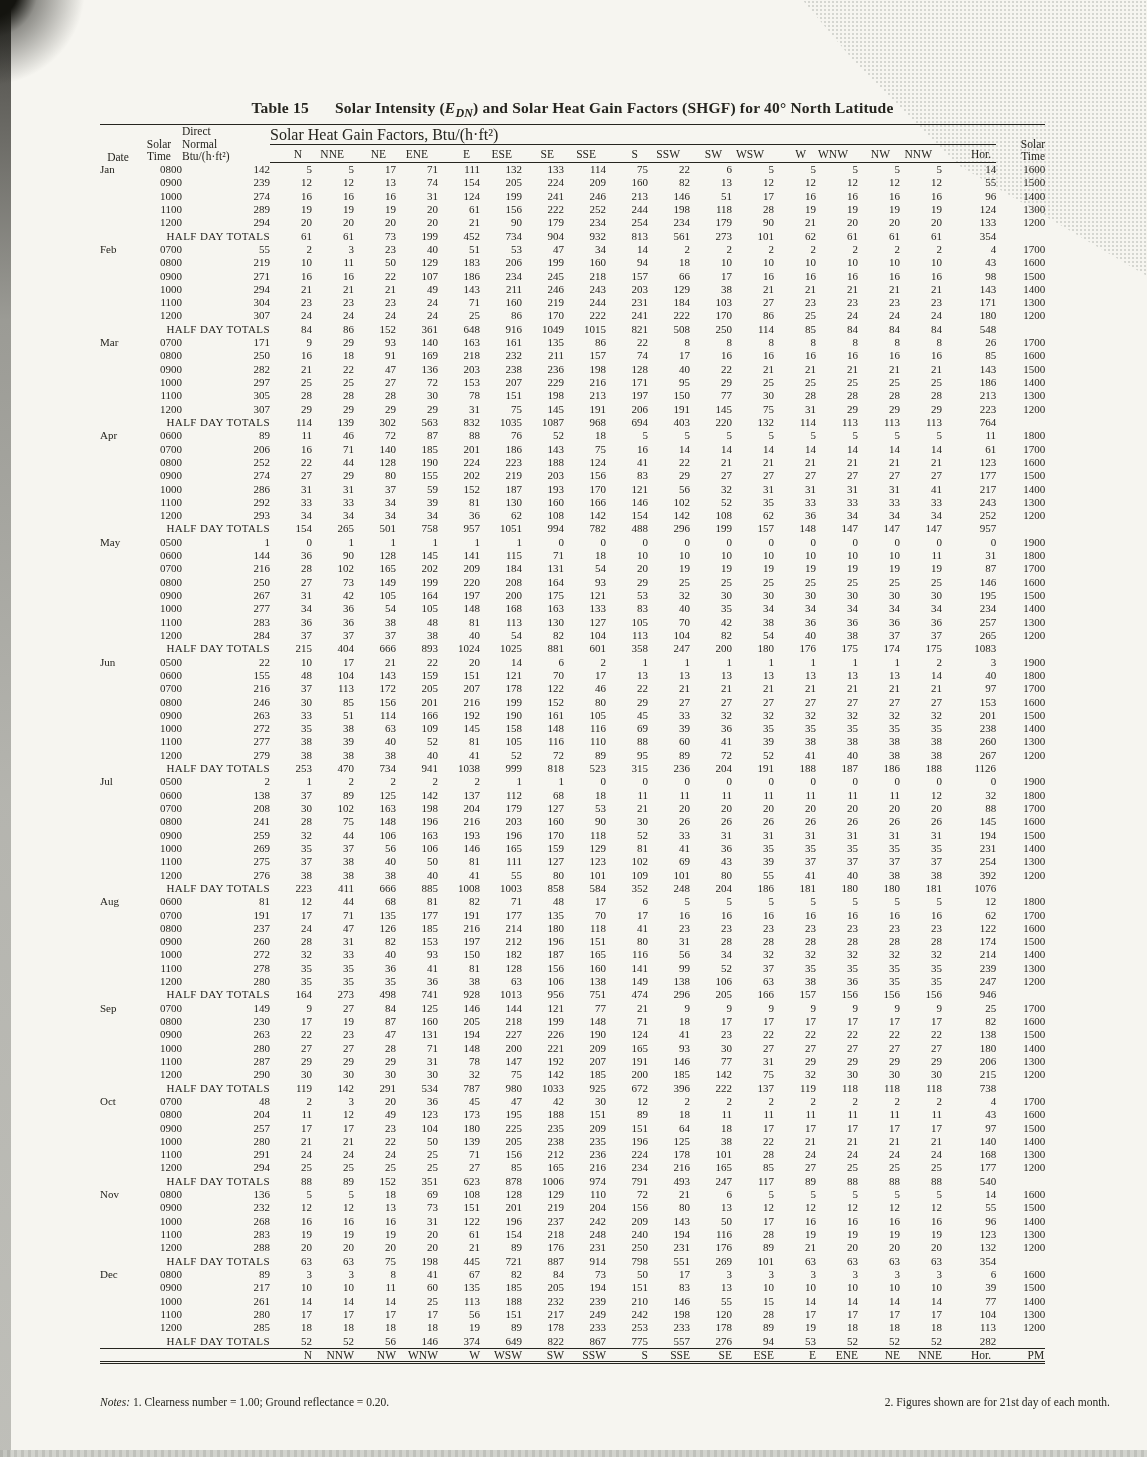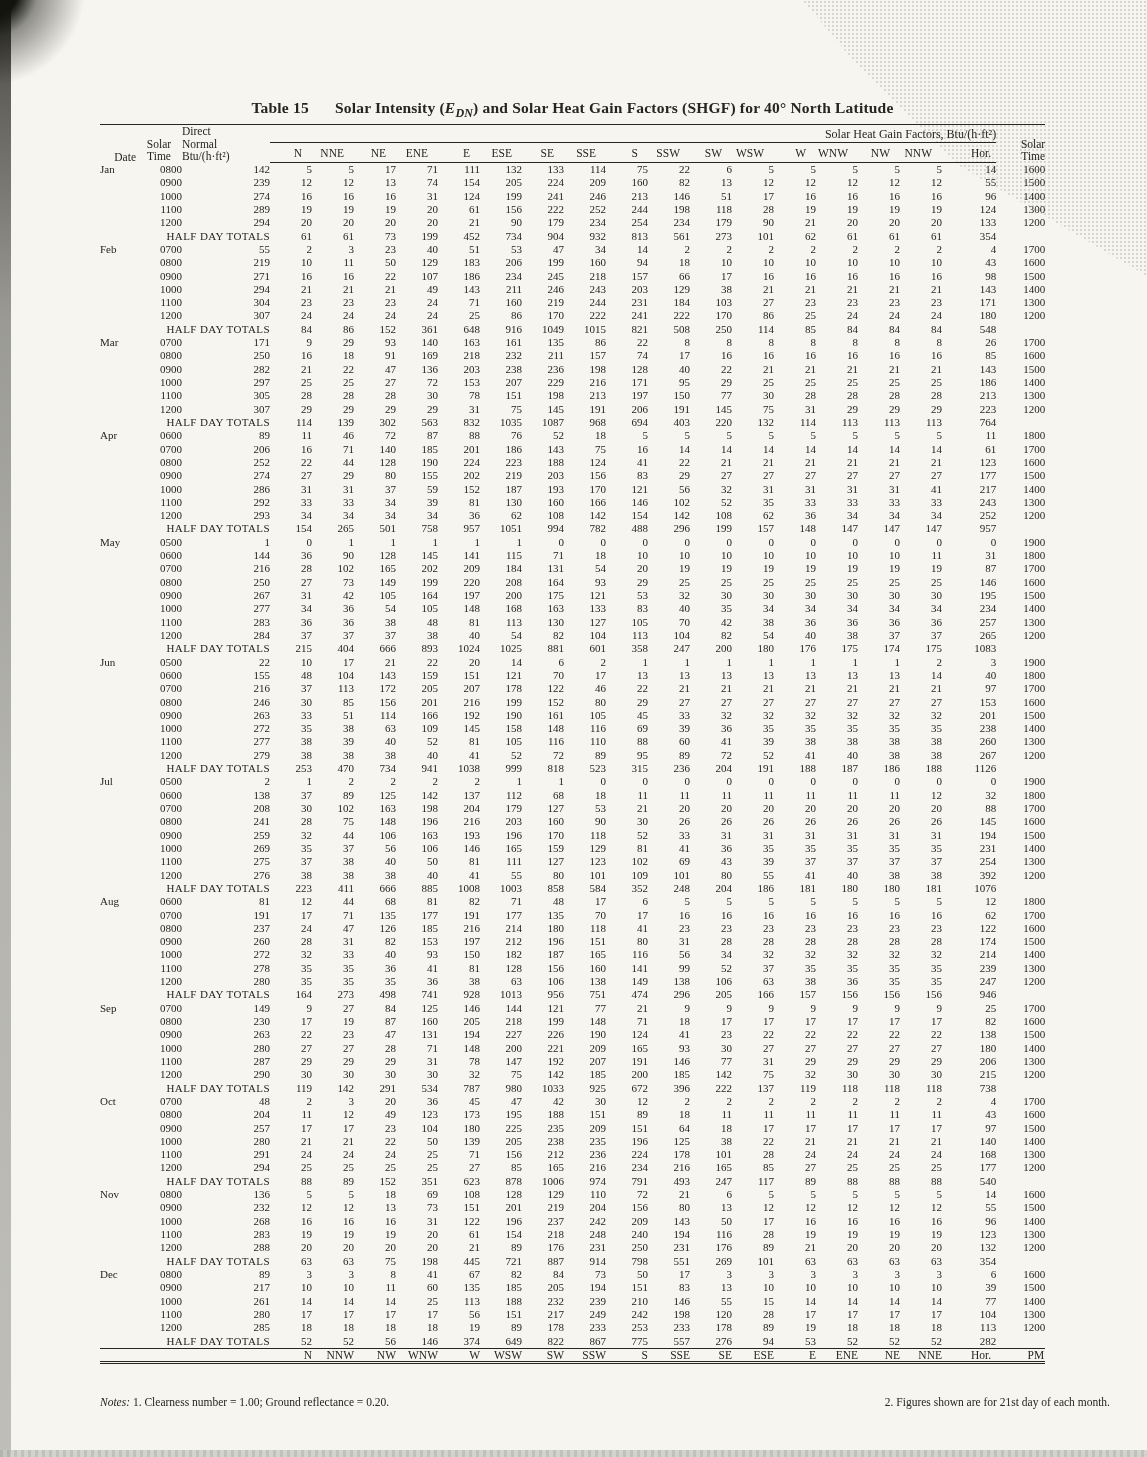--- a/index.html
+++ b/index.html
@@ -45,25 +45,25 @@
   table.shgf{
     position:absolute;left:100px;top:124px;width:945px;
     border-collapse:collapse;table-layout:fixed;
     font-size:11px;
   }
   table.shgf th,table.shgf td{
     padding:0;margin:0;font-weight:normal;white-space:nowrap;overflow:visible;
   }
   thead th{font-weight:bold;font-size:11.5px;}
   thead tr.toprow th{vertical-align:bottom;}
-  th.h-date{text-align:right;vertical-align:bottom;padding-left:2px;padding-bottom:1px;}
+  th.h-date{text-align:center;vertical-align:bottom;padding-left:2px;padding-bottom:1px;}
   th.h-stime{text-align:center;vertical-align:bottom;line-height:12.5px;padding-bottom:1px;}
   th.h-dn{text-align:left;vertical-align:bottom;line-height:12.5px;padding-bottom:1px;}
   th.h-group{
-    text-align:right;vertical-align:bottom;font-size:12px;
+    text-align:left;vertical-align:bottom;font-size:16px;
     border-bottom:1.4px solid #26251f;padding-bottom:2px;
   }
   th.h-pm{text-align:right;vertical-align:bottom;line-height:12.5px;padding-right:1px;padding-bottom:1px;}
   tr.dirrow th{
     text-align:right;padding:2px 10px 2px 0;border-bottom:1.6px solid #26251f;
   }
   tr.dirrow th.h-hor{padding-right:5px;}
   table.shgf{border-top:1.8px solid #26251f;}
   tbody td{line-height:13.31px;height:13.31px;font-size:11px;}
   td.c-month{text-align:left;padding-left:3px;}

